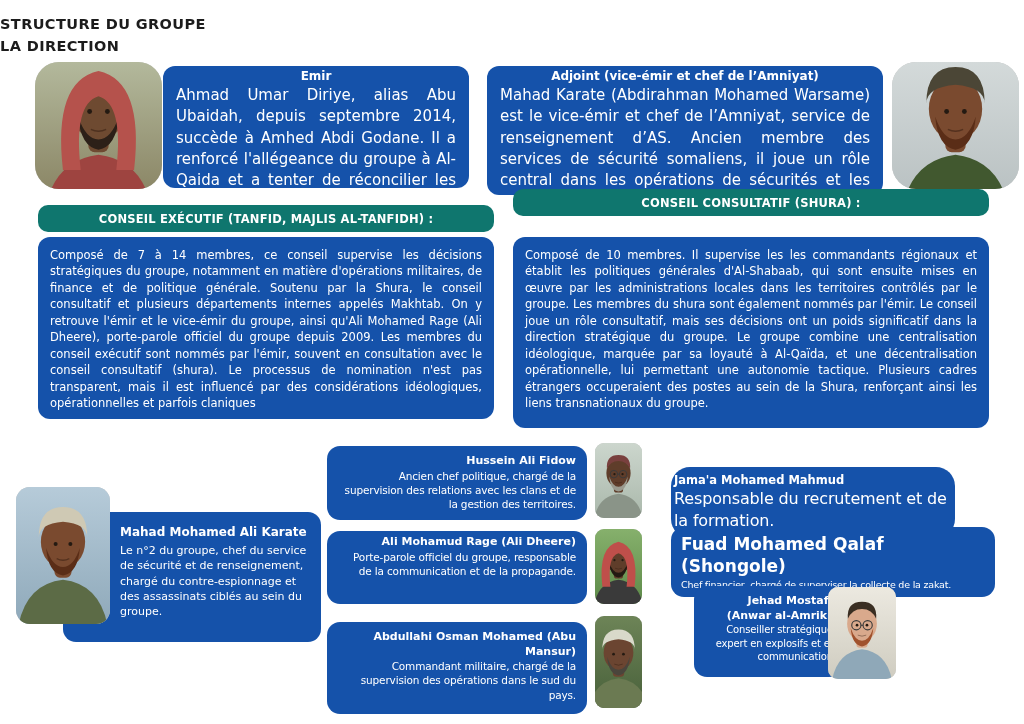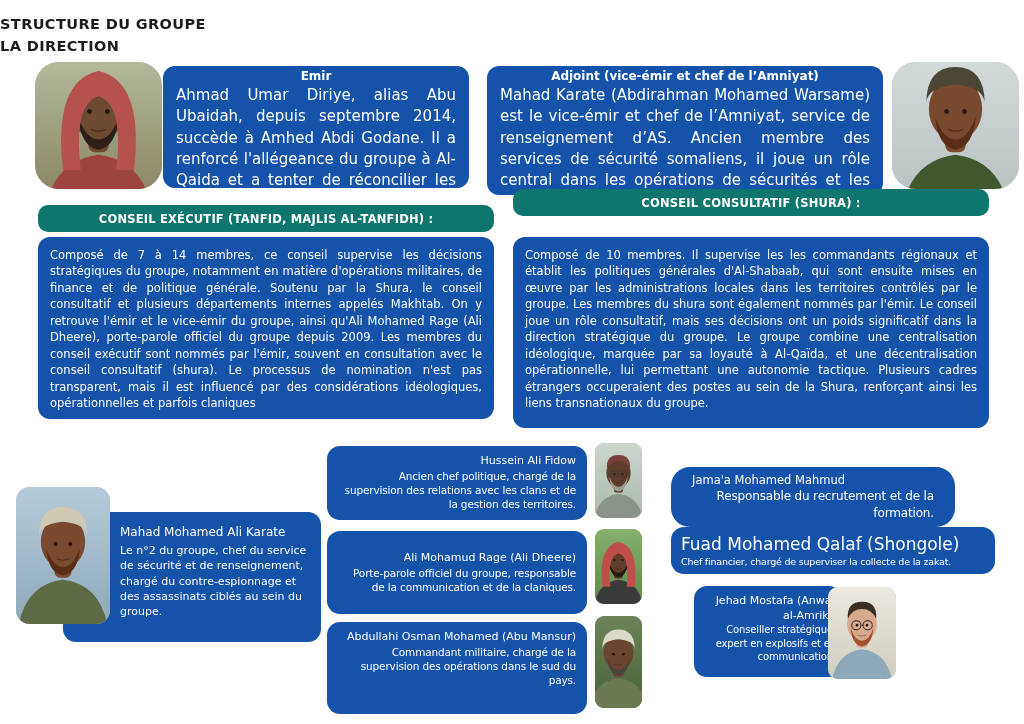--- a/index.html
+++ b/index.html
@@ -37,34 +37,34 @@
   .adjoint-card{left:487px;top:66px;width:396px;height:129px;}
 
   
   .exec-header{left:38px;top:205px;width:456px;height:27px;}
   .exec-body{left:38px;top:237px;width:456px;height:182px;}
   .shura-header{left:513px;top:189px;width:476px;height:27px;}
   .shura-body{left:513px;top:237px;width:476px;height:191px;}
 
   
   .member-card{border-radius:13px;}
-  .member-card .name{font-weight:normal;font-size:11px;line-height:1.32;}
+  .member-card .name{font-weight:bold;font-size:11px;line-height:1.32;}
   .member-card .role{font-size:10.5px;line-height:1.37;letter-spacing:-.15px;}
 
   .karate-card{left:63px;top:512px;width:258px;height:130px;padding:13px 12px 12px 57px;}
   .karate-card .name{font-size:12px;margin-bottom:2px;}
   .karate-card .role{font-size:11px;line-height:1.4;letter-spacing:0;}
 
   .fidow-card{left:327px;top:446px;width:260px;min-height:73px;text-align:right;padding:8px 11px;}
-  .rage-card{left:327px;top:531px;width:260px;min-height:73px;text-align:right;padding:20px 11px;}
+  .rage-card{left:327px;top:531px;width:260px;min-height:73px;text-align:right;padding:4px 11px;}
   .mansur-card{left:327px;top:622px;width:260px;min-height:92px;text-align:right;padding:8px 11px;}
 
-  .mahmud-card{left:671px;top:467px;width:284px;min-height:42px;padding:6px 21px;border-radius:19px;}
+  .mahmud-card{left:671px;top:467px;width:284px;min-height:42px;padding:6px 3px;border-radius:19px;}
   .mahmud-card .name{font-size:11.5px;}
-  .mahmud-card .role{font-size:12px;text-align:right;}
+  .mahmud-card .role{font-size:16px;}
   .qalaf-card{left:671px;top:527px;width:324px;min-height:39px;padding:6px 10px;}
   .qalaf-card .name{font-size:17px;}
   .qalaf-card .role{font-size:9.5px;letter-spacing:-.2px;}
   .mostafa-card{left:674px;top:586px;width:148px;min-height:91px;text-align:right;padding:8px 6px;margin-left:20px;}
   .mostafa-card .role{font-size:10px;}
 </style>
 </head>
 <body>
 
 <div class="canvas">
@@ -179,21 +179,21 @@
         <path d="M30 45 Q28 21 50 21 Q72 21 70 45 Q64 31 50 31 Q36 31 30 45 Z" fill="#79403e"></path>
         <g fill="none" stroke="#3a3a3a" stroke-width="1.6">
           <circle cx="42" cy="54" r="6.5"></circle>
           <circle cx="58" cy="54" r="6.5"></circle>
           <path d="M48.5 54 h3"></path>
         </g>
       </svg></div>
 
   <div class="card member-card rage-card">
     <div class="name">Ali Mohamud  Rage (Ali Dheere)</div>
-    <div class="role">Porte-parole officiel du groupe, responsable de la communication et de la claniques.</div>
+    <div class="role">Porte-parole officiel du groupe, responsable de la communication et de la propagande.</div>
   </div>
   <div class="photo rage-photo"><svg viewBox="0 0 100 130" preserveAspectRatio="xMidYMid slice" width="100%" height="100%" aria-hidden="true">
         <defs>
           <linearGradient id="pg4" x1="0" y1="0" x2="0" y2="1">
             <stop offset="0" stop-color="#86b06c"></stop>
             <stop offset="1" stop-color="#5d8a49"></stop>
           </linearGradient>
         </defs>
         <rect width="100" height="130" fill="url(#pg4)"></rect>
         <path d="M8 130 Q16 92 50 88 Q84 92 92 130 Z" fill="#3a3a3a"></path>

